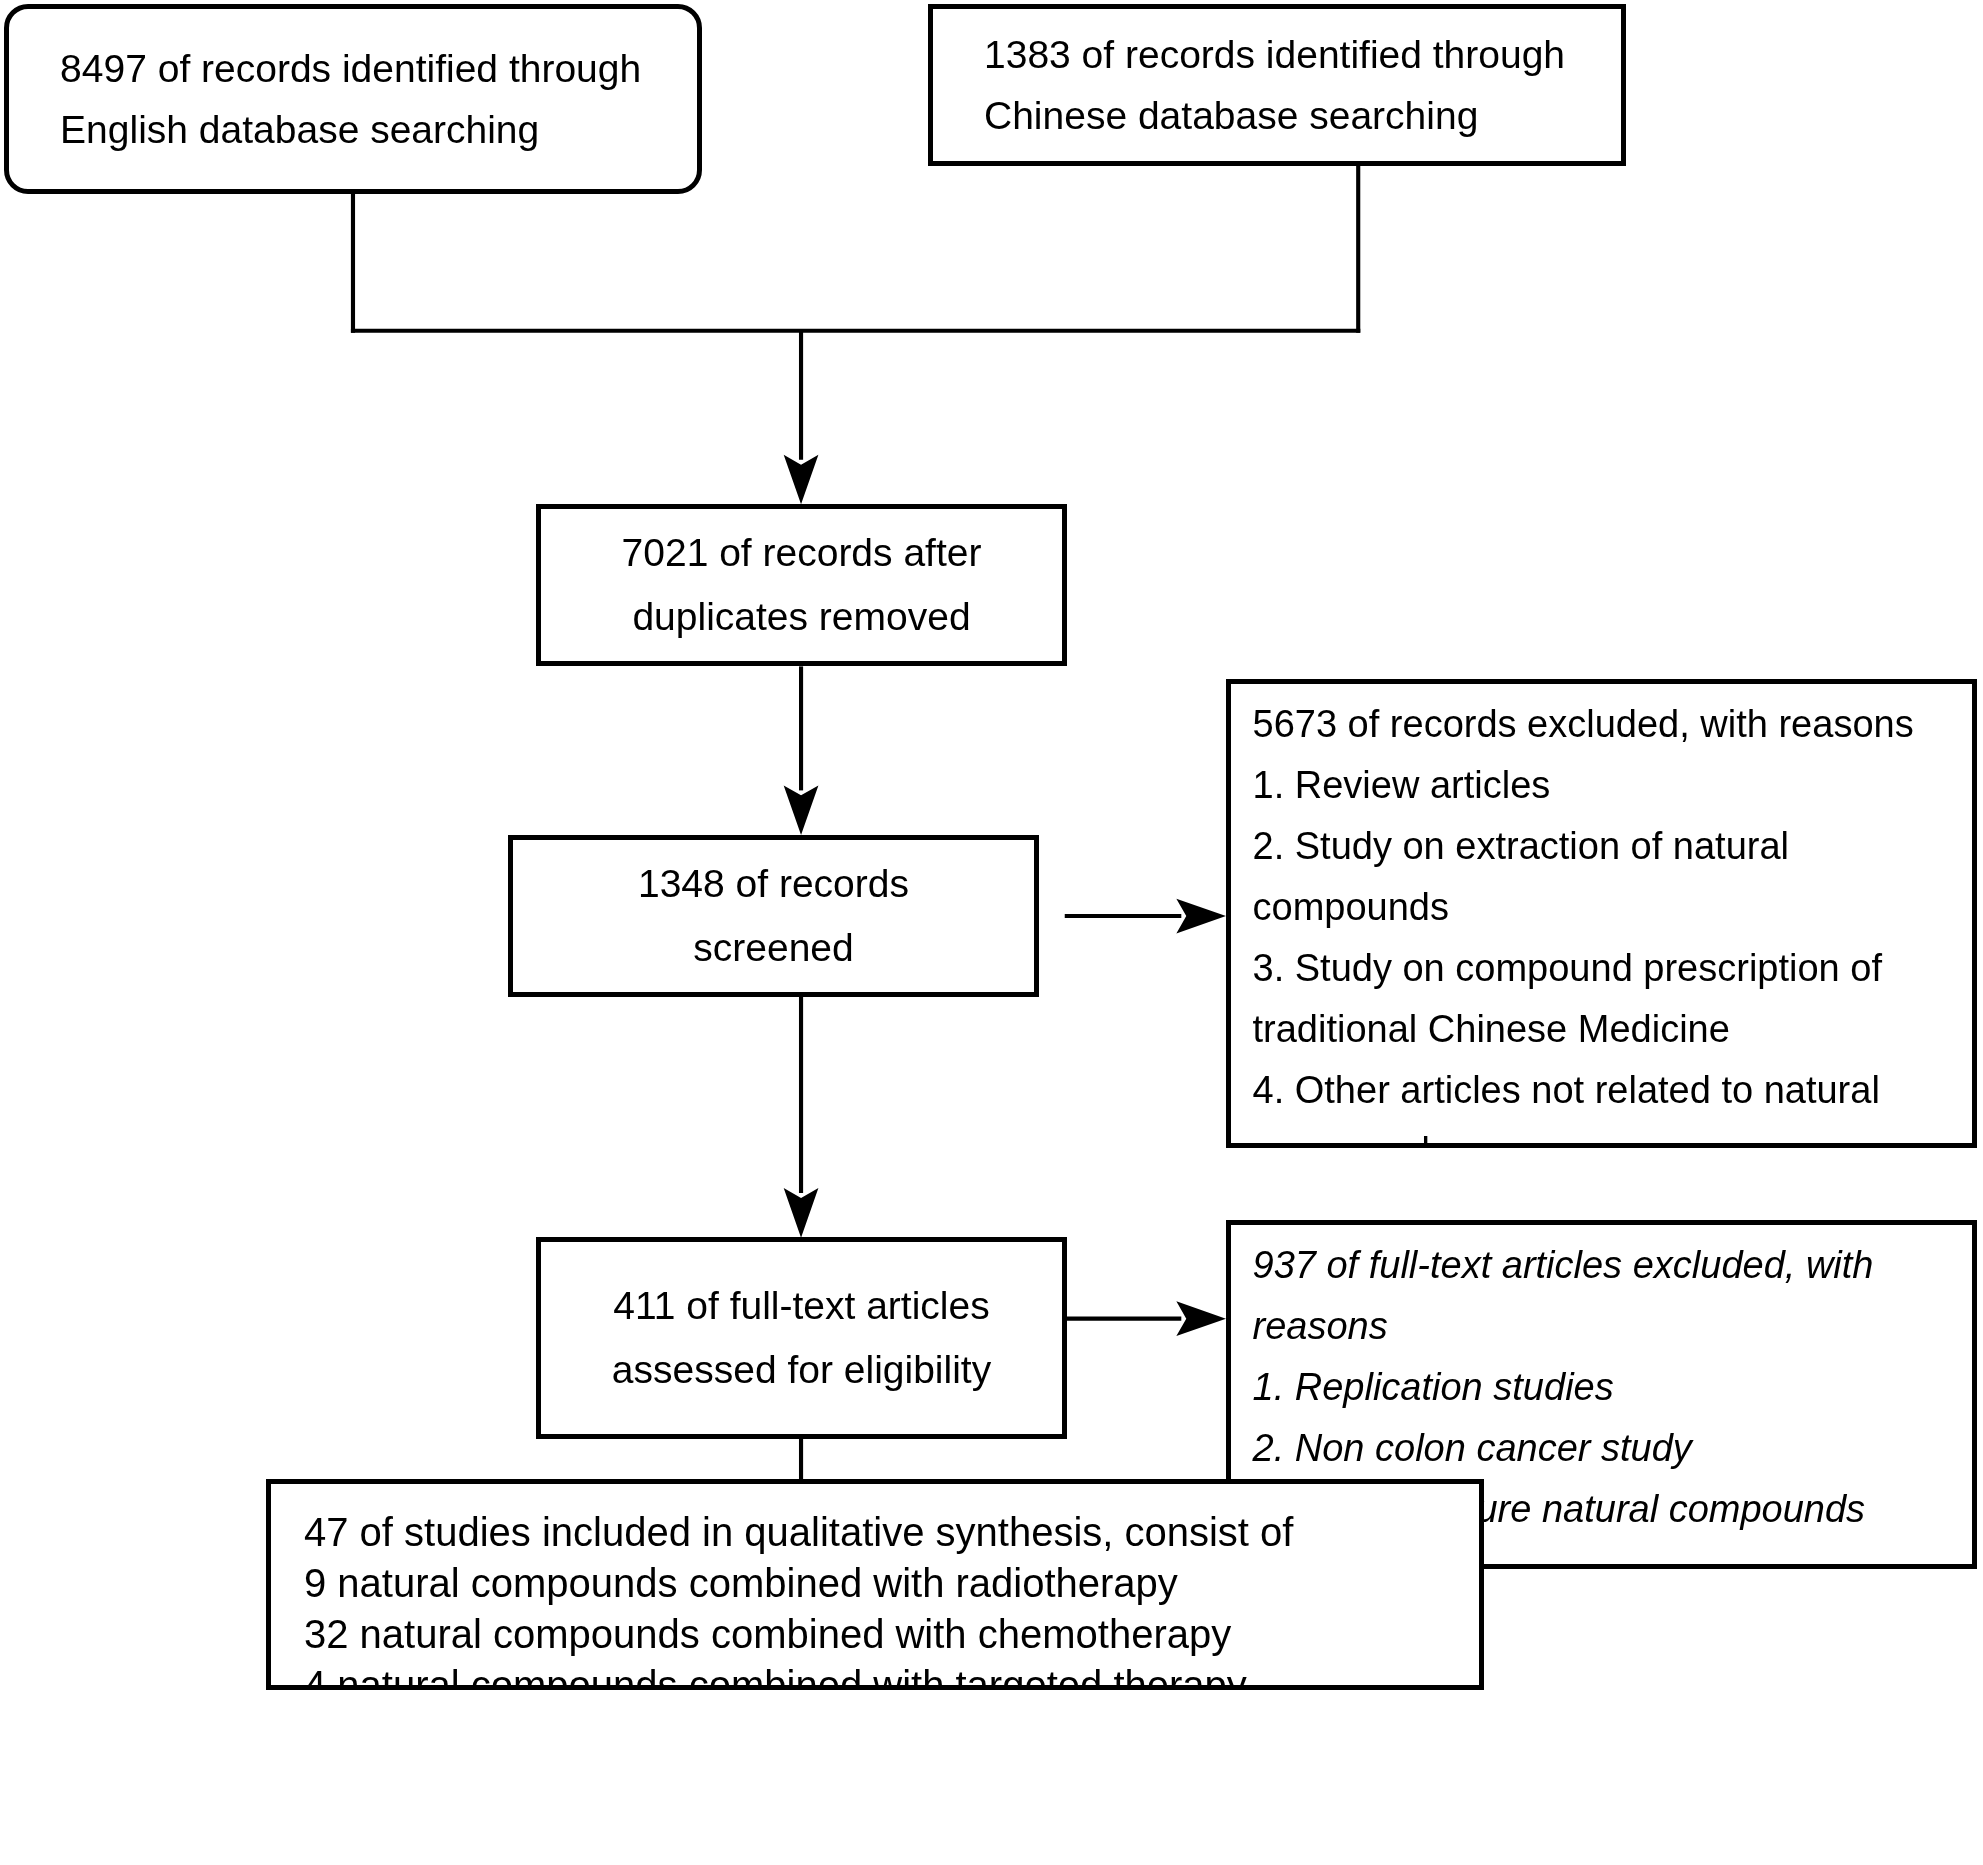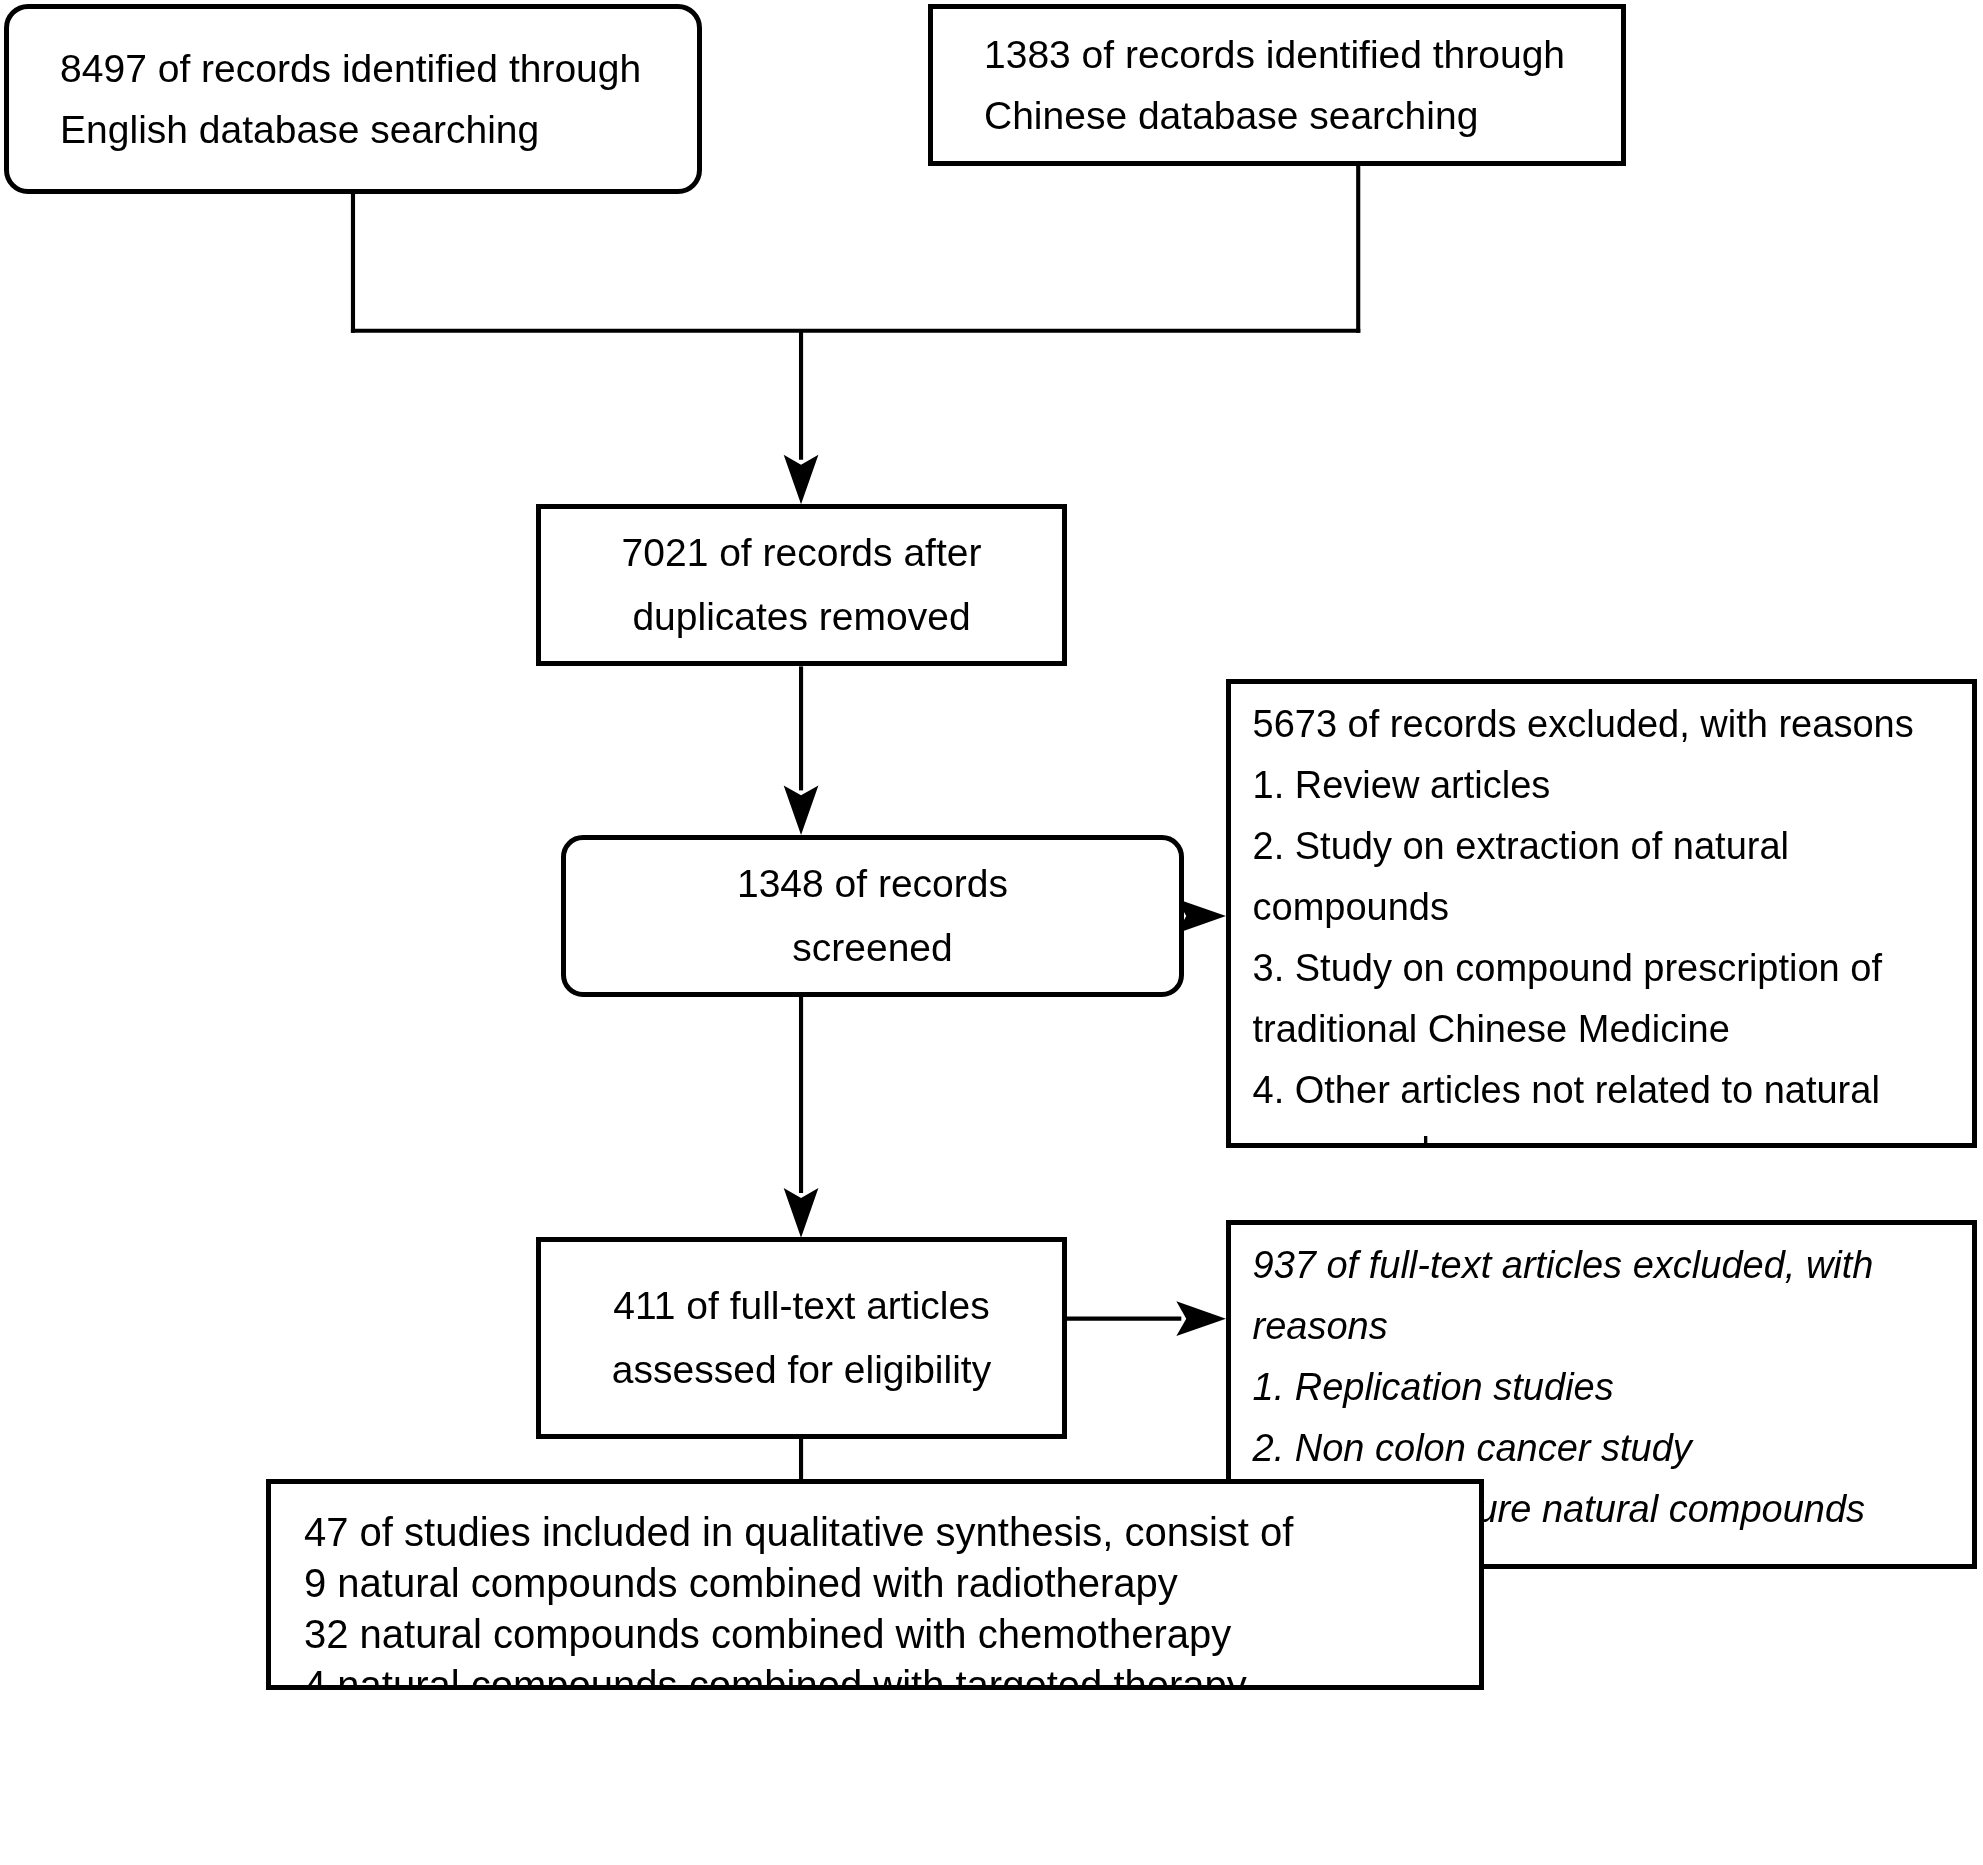--- a/index.html
+++ b/index.html
@@ -110,21 +110,21 @@
   <div class="fbox box-top" style="left:928px; top:4.1px; width:698px; height:162px;">
     <div class="txt">1383 of records identified through
 Chinese database searching</div>
   </div>
 
   <div class="fbox box-chain" style="left:536px; top:504px; width:531px; height:162px;">
     <div class="txt">7021 of records after
 duplicates removed</div>
   </div>
 
-  <div class="fbox box-chain" style="left:561px; top:835px; width:623px; height:162px;border-radius:22px;">
+  <div class="fbox box-chain" style="left:508px; top:835px; width:531px; height:162px;">
     <div class="txt">1348 of records
 screened</div>
   </div>
 
   <div class="fbox box-excl" style="left:1226px; top:679px; width:751px; height:469px;">
     <div class="txt">5673 of records excluded, with reasons
 1. Review articles
 2. Study on extraction of natural
 compounds
 3. Study on compound prescription of

